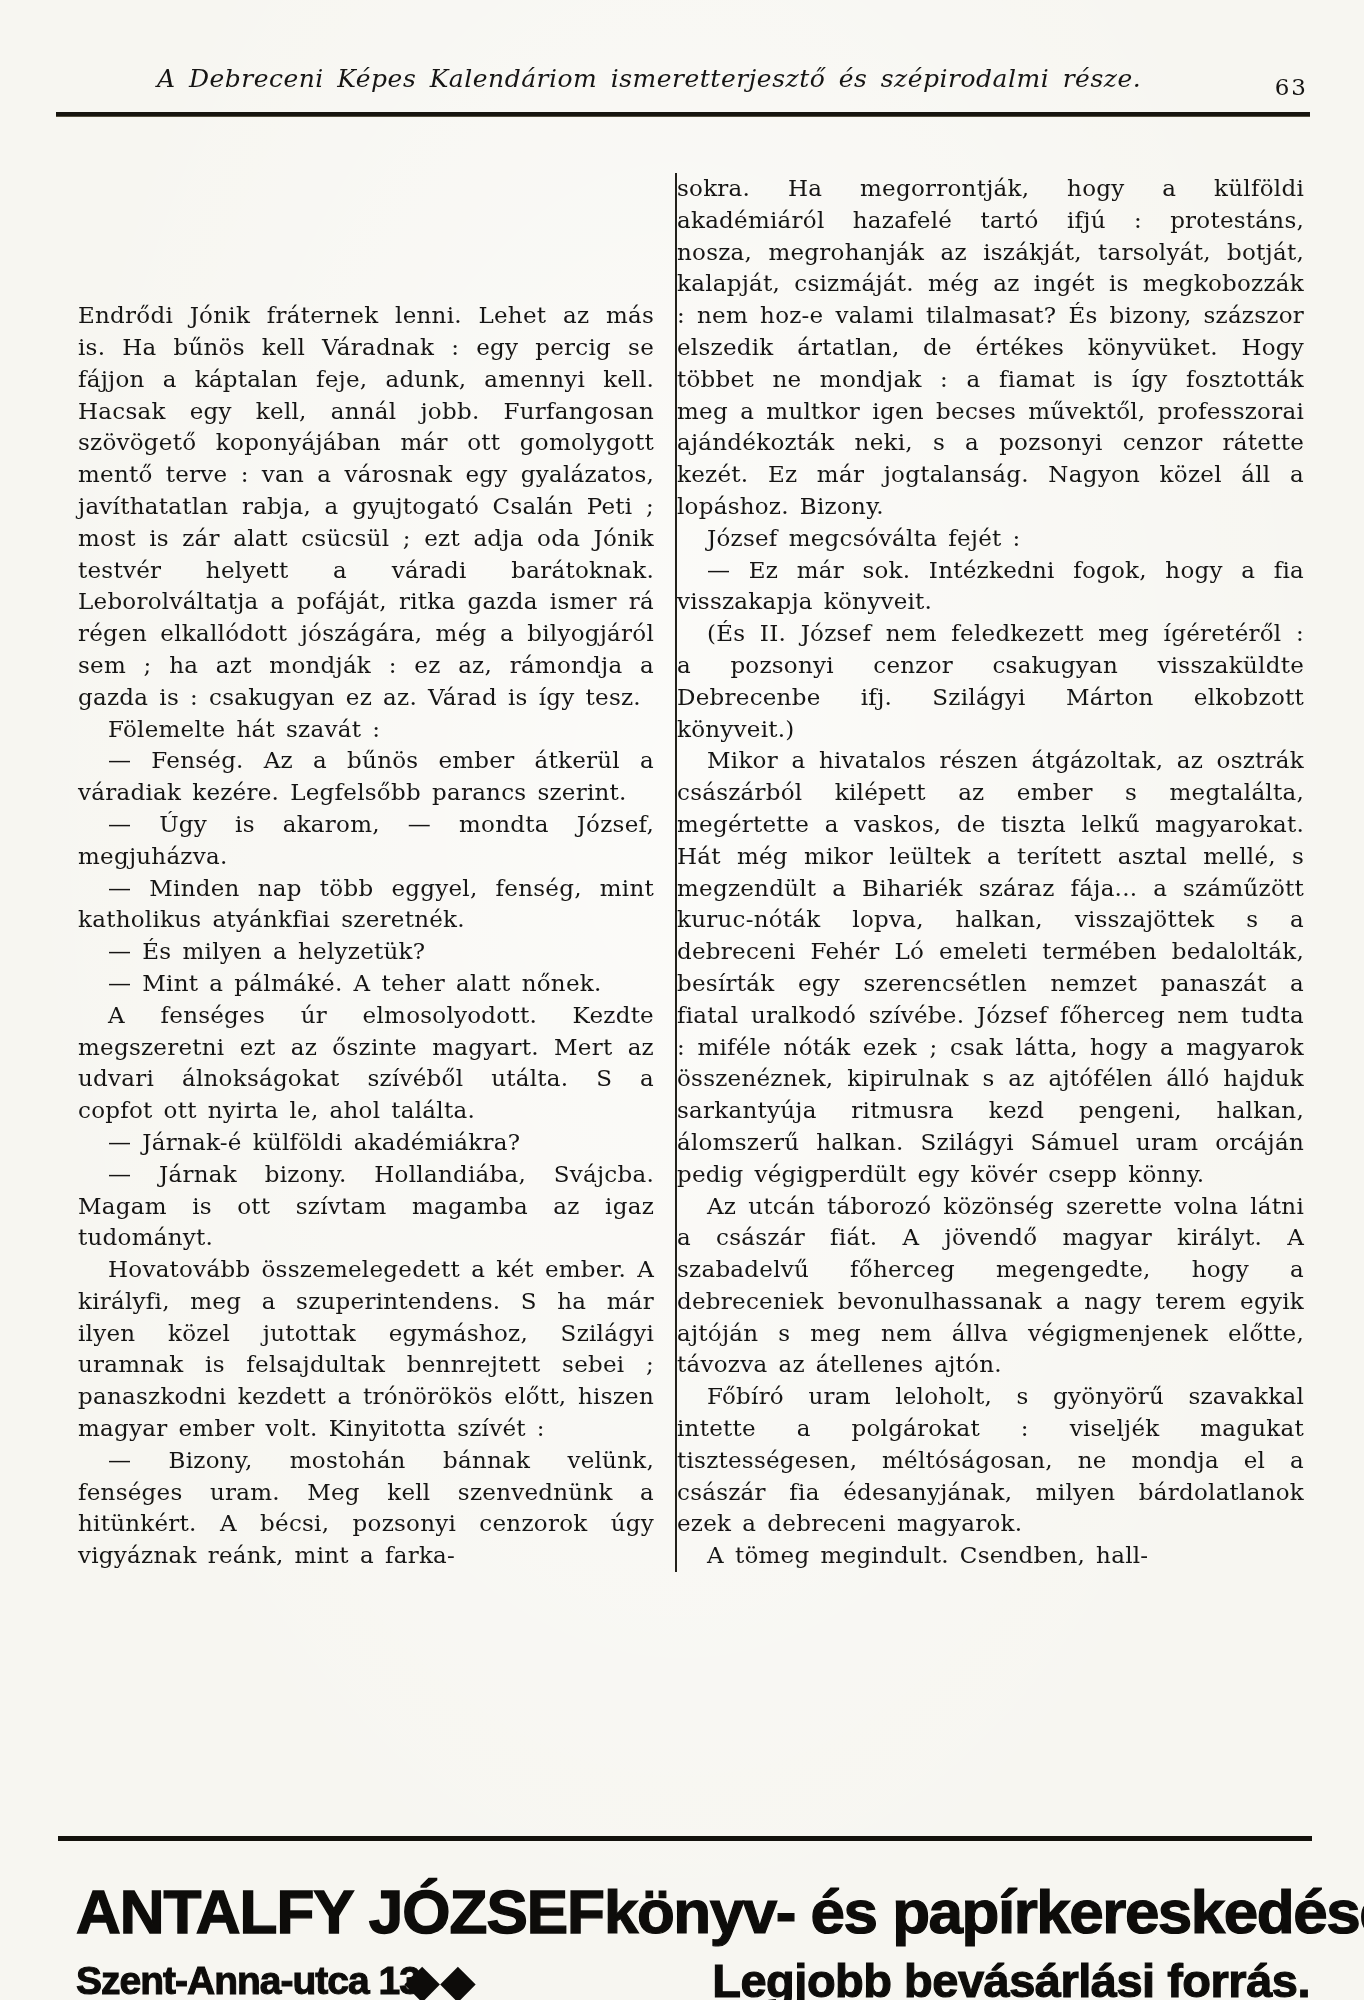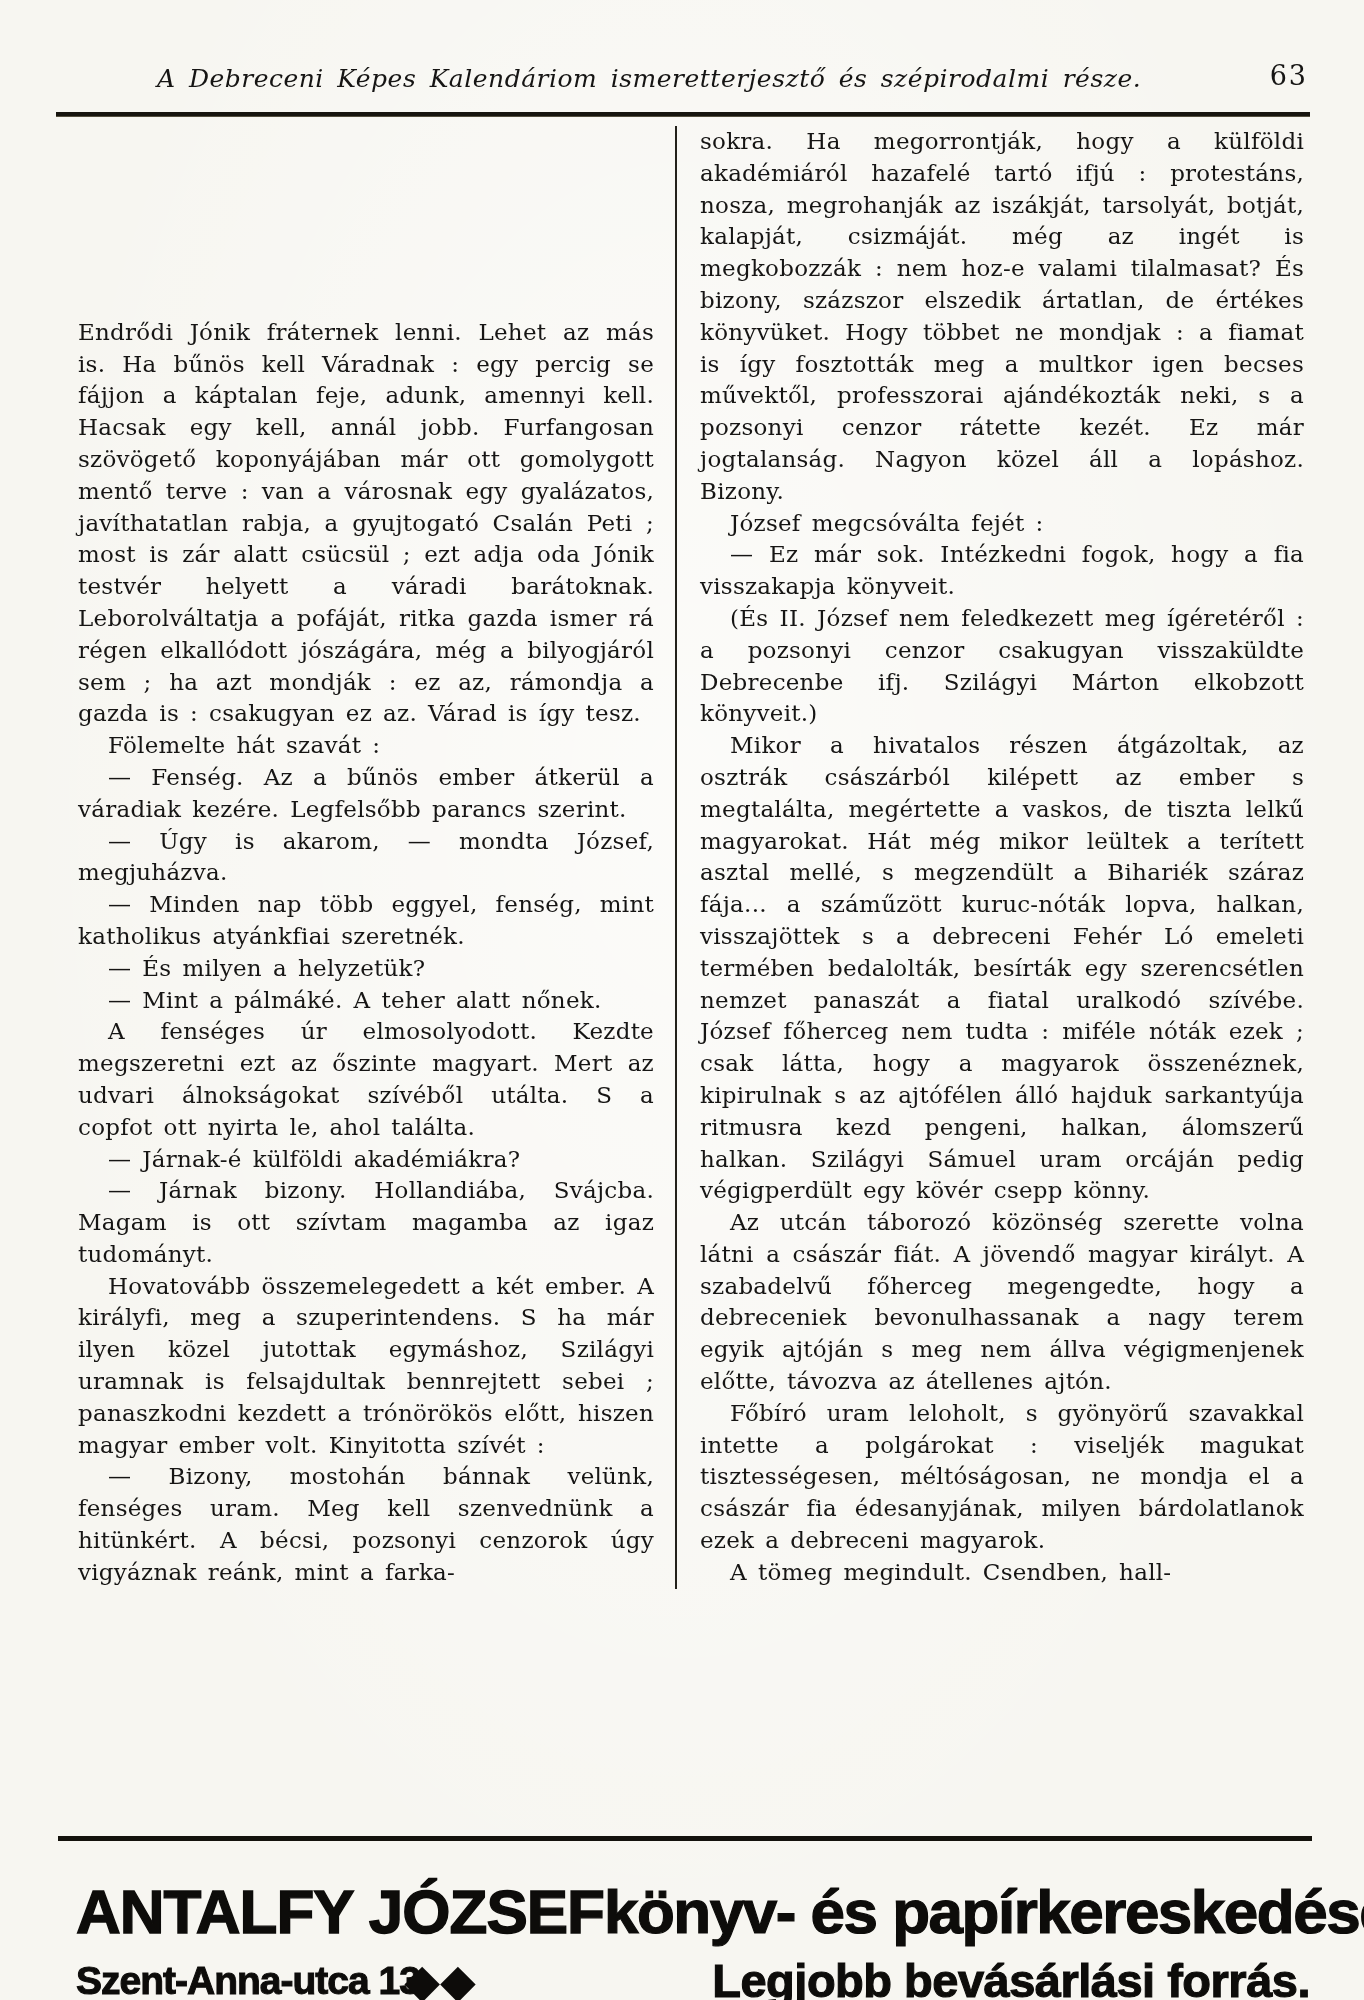--- a/index.html
+++ b/index.html
@@ -24,43 +24,43 @@
   .header-title{
     position:absolute;left:0;right:70px;top:6px;
     text-align:center;
     font-style:italic;
     font-size:25px;
     letter-spacing:.5px;
     word-spacing:5px;
     white-space:nowrap;
   }
   .header-page{
-    position:absolute;right:2px;top:2px;
-    font-size:27px;
+    position:absolute;right:2px;top:16px;
+    font-size:23px;
     letter-spacing:2px;
   }
   .header-rule{
     position:absolute;top:112px;left:56px;width:1254px;height:4px;
     background:#17150f;
     border-bottom:1px solid #55503f;
   }
   
   .columns{
     position:absolute;top:126px;left:78px;width:1226px;
     display:flex;align-items:flex-end;
   }
   .col{
     font-size:23px;
     line-height:31.8px;
     text-align:justify;
     word-spacing:3.5px;
     letter-spacing:.25px;
   }
   .col-left{width:576px;padding-right:21px;}
-  .col-right{flex:1;border-left:2px solid #23211b;padding-left:23px;}
+  .col-right{flex:1;border-left:2px solid #23211b;margin-top:47px;}
   .para{margin:0;text-indent:30px;}
   .para.noindent{text-indent:0;}
   
   .ad-rule{
     position:absolute;top:1836px;left:58px;width:1254px;height:5px;
     background:#14120d;
   }
   .ad{
     position:absolute;top:1862px;left:76px;width:1234px;
     font-family:"Liberation Sans", sans-serif;

